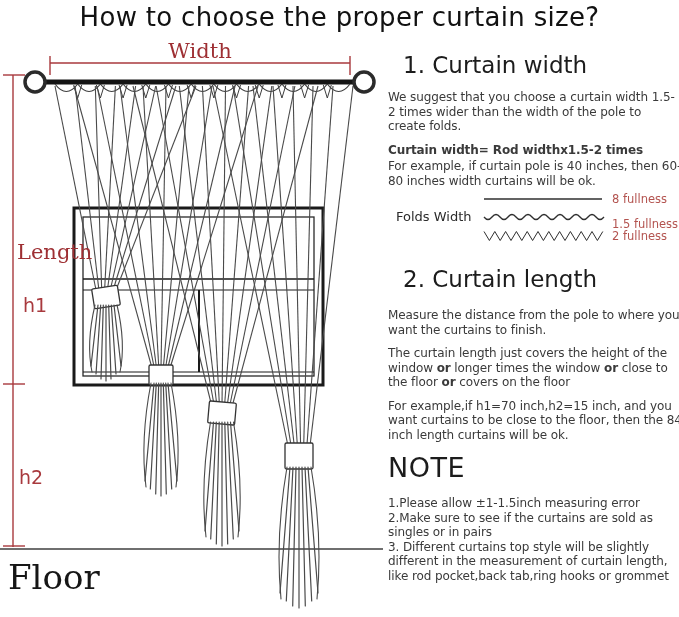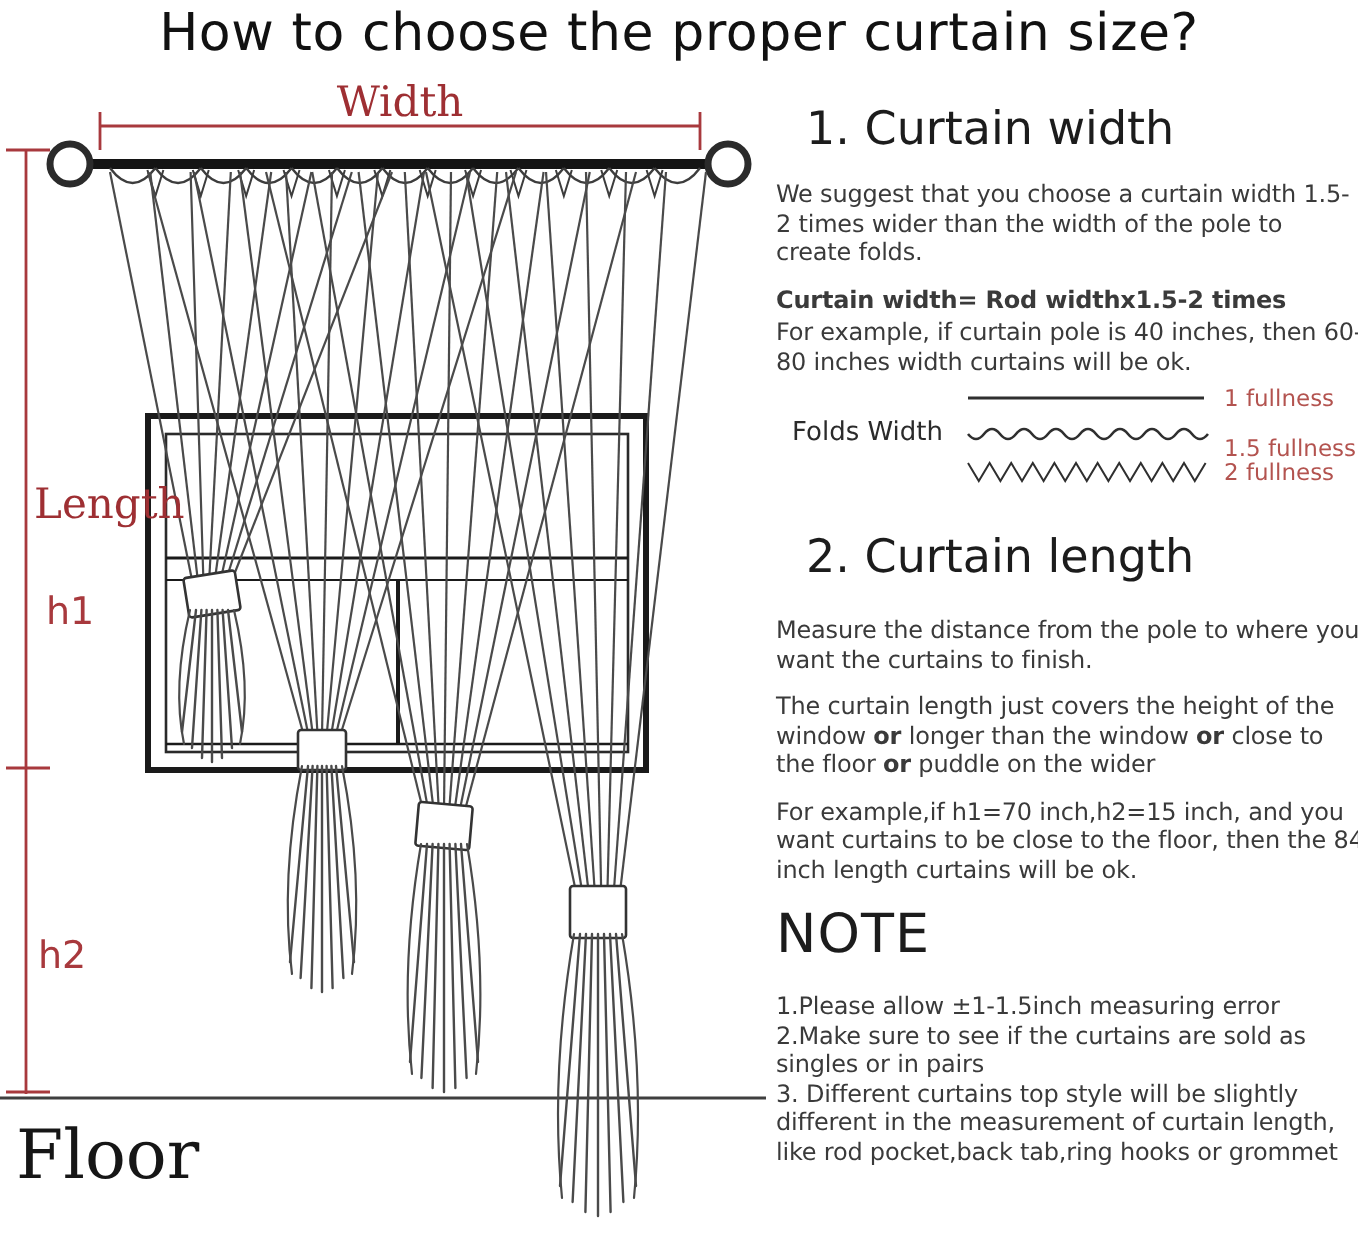--- a/index.html
+++ b/index.html
@@ -171,29 +171,29 @@
       <p>For example, if curtain pole is 40 inches, then 60-80 inches width curtains will be ok.</p>
     </div>
 
     <div id="folds-block">
       <span id="folds-label">Folds Width</span>
       <svg id="folds-svg" width="126" height="54" viewBox="0 0 126 54" fill="none" stroke="#2f2f2f">
           <line x1="2" y1="6" x2="120" y2="6" stroke-width="1.6"></line>
           <path d="M 2 24 Q 6 29 10 24 Q 14 19 18 24 Q 22 29 26 24 Q 30 19 34 24 Q 38 29 42 24 Q 46 19 50 24 Q 54 29 58 24 Q 62 19 66 24 Q 70 29 74 24 Q 78 19 82 24 Q 86 29 90 24 Q 94 19 98 24 Q 102 29 106 24 Q 110 19 114 24 Q 118 29 122 24 " stroke-width="1.3"></path>
           <polyline points="2.0,38.5 7.4,47.5 12.8,38.5 18.2,47.5 23.6,38.5 29.0,47.5 34.4,38.5 39.8,47.5 45.2,38.5 50.6,47.5 56.0,38.5 61.4,47.5 66.8,38.5 72.2,47.5 77.6,38.5 83.0,47.5 88.4,38.5 93.8,47.5 99.2,38.5 104.6,47.5 110.0,38.5 115.4,47.5 120.8,38.5" stroke-width="1"></polyline>
         </svg>
-      <span class="fullness-label" style="top:-1px">1 fullness</span>
+      <span class="fullness-label" style="top:-1px">8 fullness</span>
       <span class="fullness-label" style="top:24px">1.5 fullness</span>
       <span class="fullness-label" style="top:36px">2 fullness</span>
     </div>
 
     <div class="sec" id="sec-length">
       <h2 class="sec-heading">2. Curtain length</h2>
       <p>Measure the distance from the pole to where you want the curtains to finish.</p>
-      <p><span>The curtain length just covers the height of the window </span><span class="b">or</span><span> longer than the window </span><span class="b">or</span><span> close to the floor </span><span class="b">or</span><span> puddle on the wider</span></p>
+      <p><span>The curtain length just covers the height of the window </span><span class="b">or</span><span> longer times the window </span><span class="b">or</span><span> close to the floor </span><span class="b">or</span><span> covers on the floor</span></p>
       <p>For example,if h1=70 inch,h2=15 inch, and you want curtains to be close to the floor, then the 84 inch length curtains will be ok.</p>
     </div>
 
     <div class="sec" id="sec-note">
       <h2 class="note-heading">NOTE</h2>
       <p>1.Please allow ±1-1.5inch measuring error</p>
       <p>2.Make sure to see if the curtains are sold as singles or in pairs</p>
       <p>3. Different curtains top style will be slightly different in the measurement of curtain length, like rod pocket,back tab,ring hooks or grommet</p>
     </div>
 

